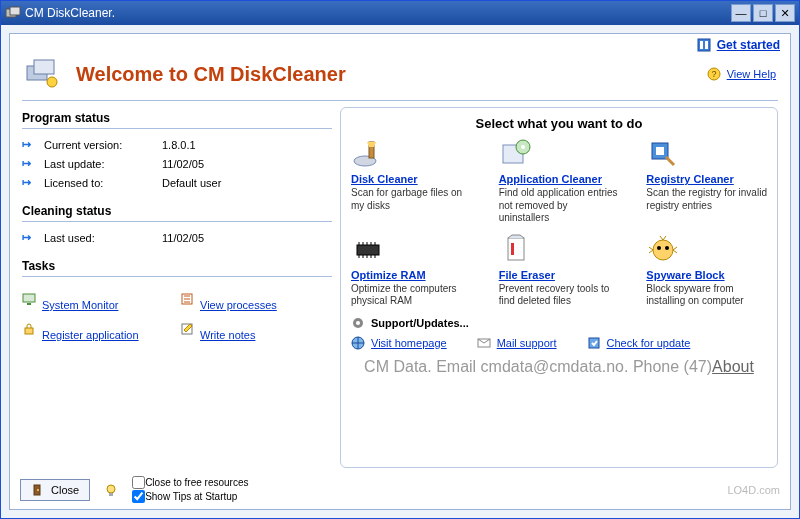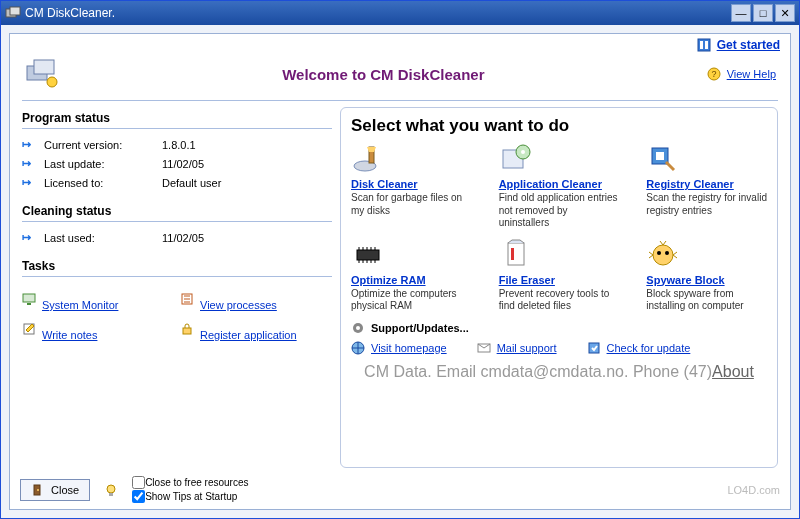--- a/index.html
+++ b/index.html
@@ -10,34 +10,34 @@
   .titlebar-text { flex: 1; font-size: 12px; }
   .titlebar-btns { display: flex; gap: 2px; }
   .tbtn { width: 20px; height: 18px; background: #c9d7ef; border: 1px solid #7a9cd0; display: flex; align-items: center; justify-content: center; font-size: 11px; cursor: pointer; color:#000;}
   .inner { flex: 1; padding: 8px; background: #eef2f9; display: flex; flex-direction: column; }
   .panel { flex: 1; background: #fff; border: 1px solid #9ab0d5; display: flex; flex-direction: column; }
   .toprow { display: flex; justify-content: flex-end; padding: 4px 10px 0 10px; gap: 6px; align-items: center; }
   .link { color: #0033cc; text-decoration: underline; cursor: pointer; }
   .getstarted { font-weight: bold; font-size: 12px; }
   .header { display: flex; align-items: center; padding: 4px 14px 8px 14px; gap: 16px; }
   .headericon { width: 36px; height: 36px; }
-  .title { color: #701a75; font-size: 15px; font-weight: bold; flex: 1; text-align: center; }
+  .title { color: #c2410c; font-size: 20px; font-weight: bold; flex: 1; text-align: left; }
   .helparea { display: flex; align-items: center; gap: 6px; }
   .hr { height: 1px; background: #a9bde0; margin: 0 12px; }
   .content { flex: 1; display: flex; padding: 6px 12px 4px 12px; gap: 8px; }
   .left { width: 310px; display: flex; flex-direction: column; }
   .right { flex: 1; border: 1px solid #bcc9e3; border-radius: 6px; padding: 6px 10px 4px 10px; display: flex; flex-direction: column; }
   .section-head { font-weight: bold; color: #000; font-size: 12px; padding: 4px 0 3px 0; border-bottom: 1px solid #a9bde0; margin-bottom: 6px; }
   .kvrow { display: flex; align-items: center; gap: 8px; padding: 3px 0; font-size: 11px; }
   .arrow { color:#1e6fe0; font-weight:bold; width:14px; }
   .kvlabel { width: 110px; }
   .tasks { display: grid; grid-template-columns: 1fr 1fr; gap: 6px 6px; padding-top: 4px; }
   .task { display: flex; align-items: center; gap: 6px; font-size: 11px; }
   .task a { color: #0033cc; margin-top: 12px; }
-  .sel-title { font-weight: bold; font-size: 17px; text-align: left; padding: 2px 0 6px 0; }
+  .sel-title { font-weight: bold; font-size: 13px; text-align: center; padding: 2px 0 6px 0; }
   .grid { display: grid; grid-template-columns: repeat(3, 1fr); gap: 8px 27px; }
   .cell { display: flex; flex-direction: column; align-items: flex-start; gap: 2px; }
   .cellicon { width: 34px; height: 34px; }
   .celltitle { color: #0033cc; text-decoration: underline; font-weight: bold; font-size: 11px; cursor: pointer; }
   .celldesc { font-size: 10px; color: #333; line-height: 1.25; }
   .support { display: flex; align-items: center; gap: 6px; font-weight: bold; margin-top: 8px; }
   .support-links { display: flex; gap: 30px; padding: 6px 0 4px 0; align-items:center; }
   .support-links .item { display: flex; align-items: center; gap: 6px; }
   .footer-right { font-size: 16px; color: #999; padding-top: 4px; display:flex; justify-content:center; }
   .bottom { display: flex; align-items: center; gap: 14px; padding: 4px 10px 6px 10px; }
@@ -148,34 +148,34 @@
                   <svg viewBox="0 0 14 14">
                     <rect x="2" y="2" width="10" height="10" fill="#fff" stroke="#c05a1e"></rect>
                     <path d="M4 4h6M4 7h6M4 10h6" stroke="#c05a1e"></path>
                   </svg>
                 </span>
               <a class="link">View processes</a>
             </div>
             <div class="task">
               <span class="smallicon">
                   <svg viewBox="0 0 14 14">
+                    <rect x="3" y="6" width="8" height="6" fill="#ffd26a" stroke="#b58a00"></rect>
+                    <path d="M5 6V4a2 2 0 0 1 4 0v2" fill="none" stroke="#b58a00"></path>
+                  </svg>
+                </span>
+              <a class="link">Register application</a>
+            </div>
+            <div class="task">
+              <span class="smallicon">
+                  <svg viewBox="0 0 14 14">
                     <rect x="2" y="2" width="10" height="10" fill="#fff" stroke="#777"></rect>
                     <path d="M10 2l2 2-6 6-2-2z" fill="#ffd23f" stroke="#b58a00"></path>
                   </svg>
                 </span>
               <a class="link">Write notes</a>
-            </div>
-            <div class="task">
-              <span class="smallicon">
-                  <svg viewBox="0 0 14 14">
-                    <rect x="3" y="6" width="8" height="6" fill="#ffd26a" stroke="#b58a00"></rect>
-                    <path d="M5 6V4a2 2 0 0 1 4 0v2" fill="none" stroke="#b58a00"></path>
-                  </svg>
-                </span>
-              <a class="link">Register application</a>
             </div>
           </div>
         </div>
 
         <div class="right">
           <div class="sel-title">Select what you want to do</div>
           <div class="grid">
 
             <div class="cell">
               <span class="cellicon">

